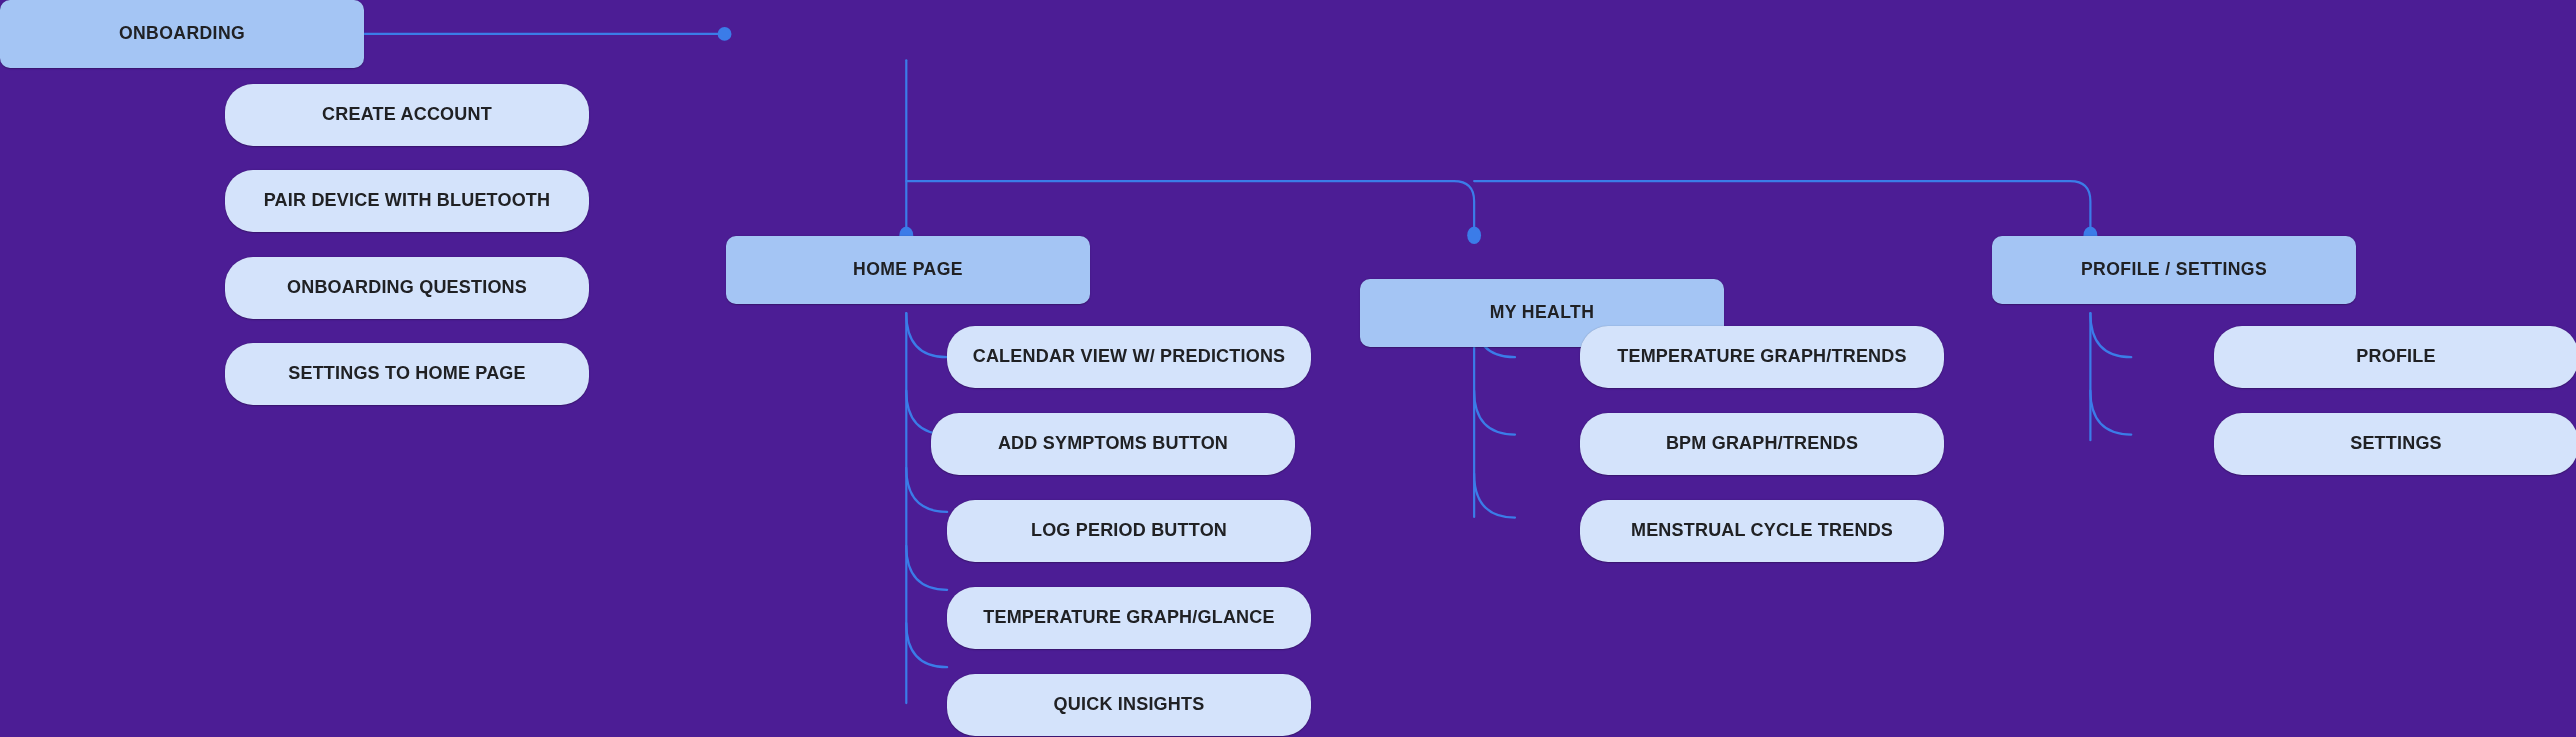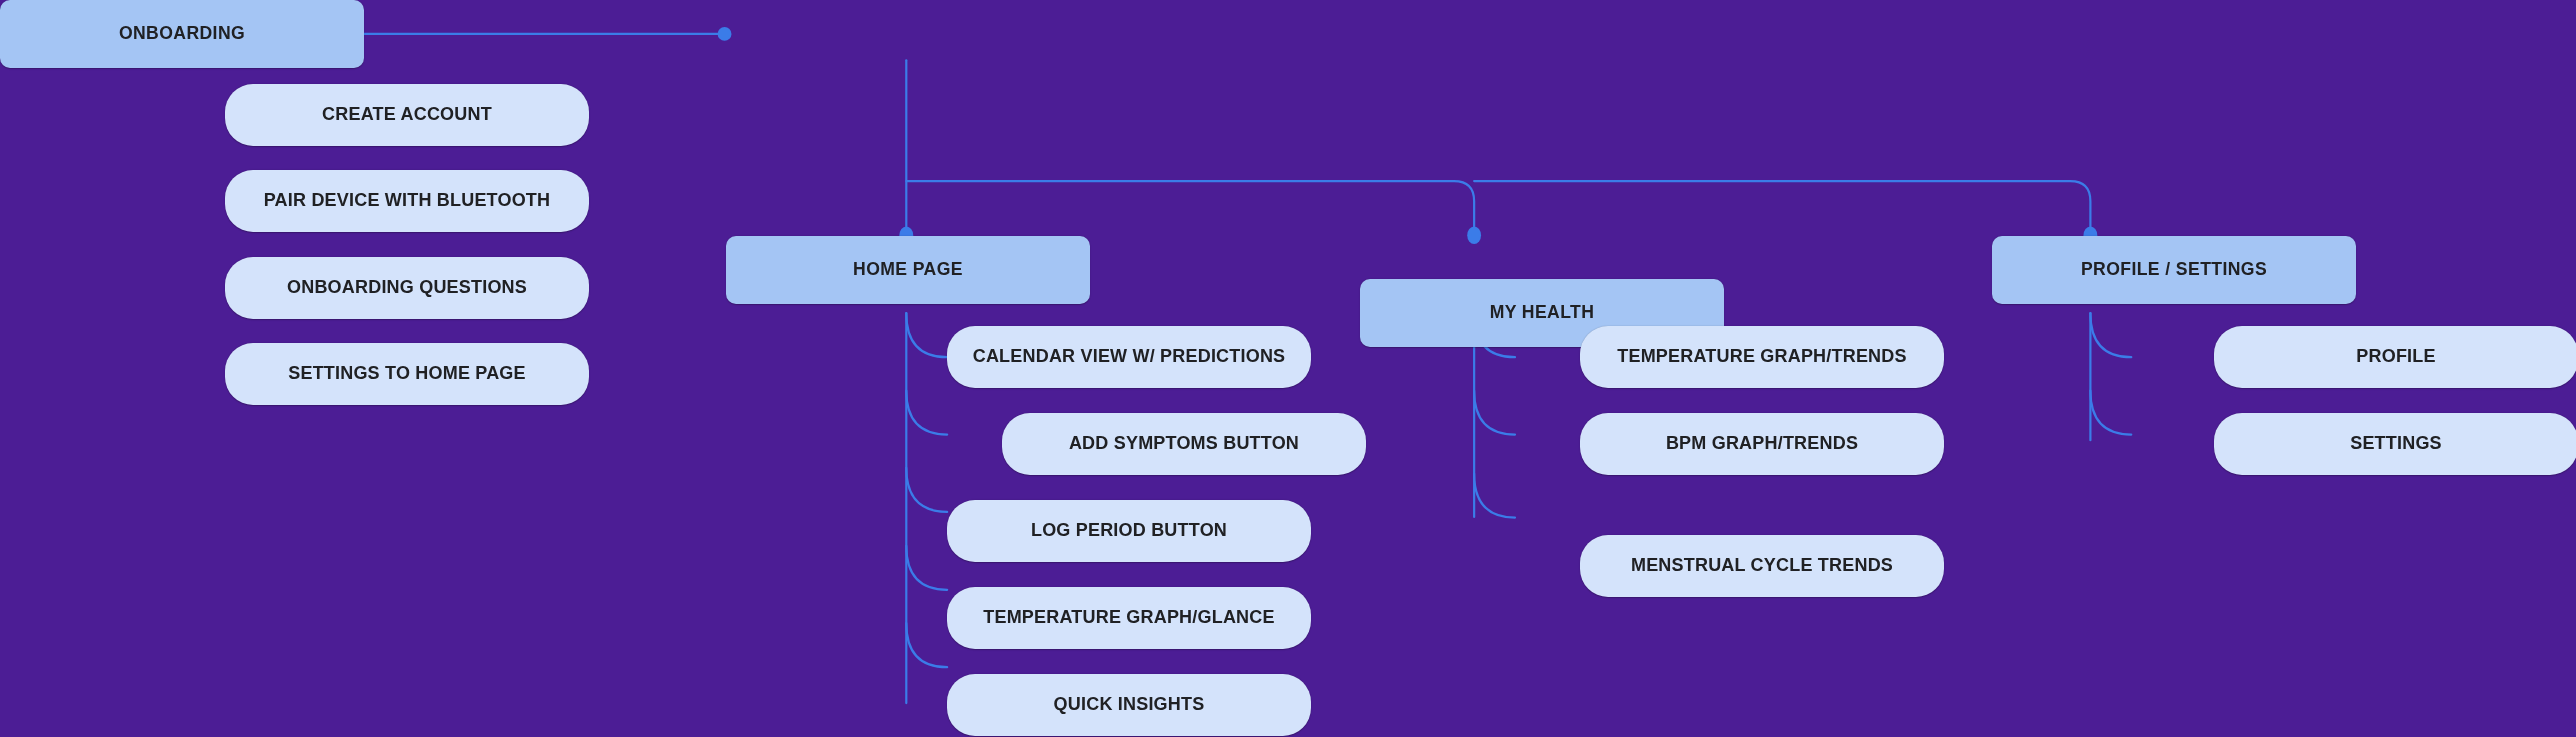--- a/index.html
+++ b/index.html
@@ -112,32 +112,32 @@
   <div class="node lvl2" style="left:225px; top:84px; width:364px; height:62px;">CREATE ACCOUNT</div>
 
   <div class="node lvl2" style="left:225px; top:170px; width:364px; height:62px;">PAIR DEVICE WITH BLUETOOTH</div>
 
   <div class="node lvl2" style="left:225px; top:257px; width:364px; height:62px;">ONBOARDING QUESTIONS</div>
 
   <div class="node lvl2" style="left:225px; top:343px; width:364px; height:62px;">SETTINGS TO HOME PAGE</div>
 
   <div class="node lvl2" style="left:947px; top:326px; width:364px; height:62px;">CALENDAR VIEW W/ PREDICTIONS</div>
 
-  <div class="node lvl2" style="left:1002px; top:413px; width:364px; height:62px;">ADD SYMPTOMS BUTTON</div>
+  <div class="node lvl2" style="left:931px; top:413px; width:364px; height:62px;">ADD SYMPTOMS BUTTON</div>
 
   <div class="node lvl2" style="left:947px; top:500px; width:364px; height:62px;">LOG PERIOD BUTTON</div>
 
   <div class="node lvl2" style="left:947px; top:587px; width:364px; height:62px;">TEMPERATURE GRAPH/GLANCE</div>
 
   <div class="node lvl2" style="left:947px; top:674px; width:364px; height:62px;">QUICK INSIGHTS</div>
 
   <div class="node lvl2" style="left:1580px; top:326px; width:364px; height:62px;">TEMPERATURE GRAPH/TRENDS</div>
 
   <div class="node lvl2" style="left:1580px; top:413px; width:364px; height:62px;">BPM GRAPH/TRENDS</div>
 
-  <div class="node lvl2" style="left:1580px; top:500px; width:364px; height:62px;margin-top:35px;">MENSTRUAL CYCLE TRENDS</div>
+  <div class="node lvl2" style="left:1580px; top:500px; width:364px; height:62px;">MENSTRUAL CYCLE TRENDS</div>
 
   <div class="node lvl2" style="left:2214px; top:326px; width:364px; height:62px;">PROFILE</div>
 
   <div class="node lvl2" style="left:2214px; top:413px; width:364px; height:62px;">SETTINGS</div>
 
 </div>
 
 
 </body></html>

